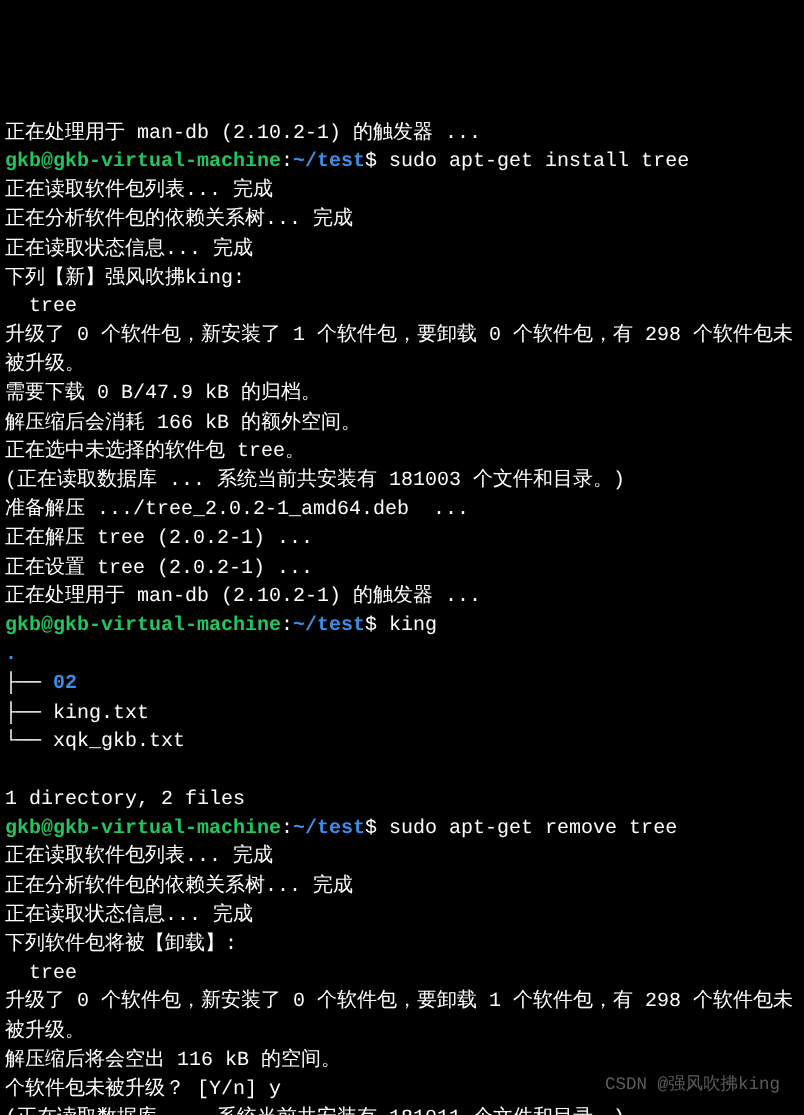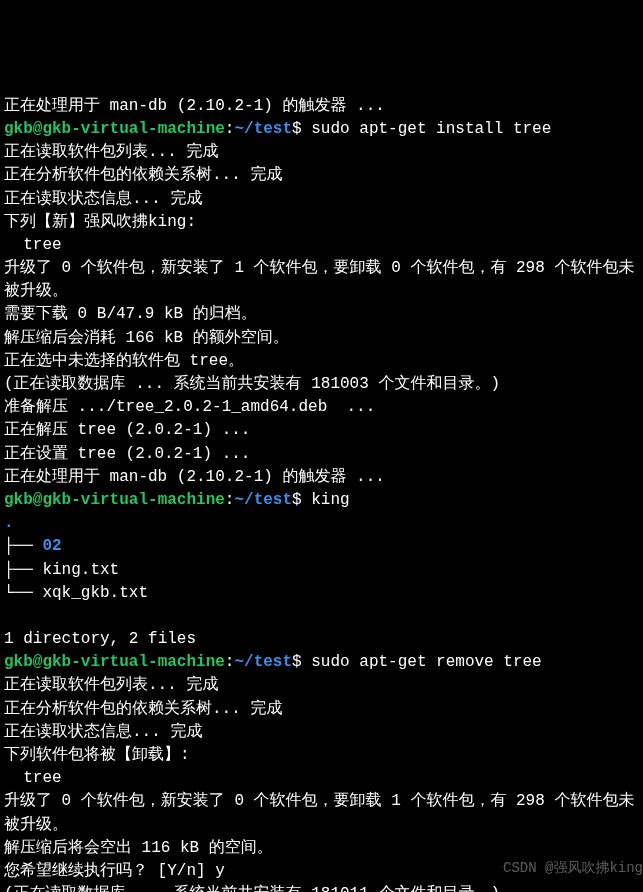--- a/index.html
+++ b/index.html
@@ -16,21 +16,21 @@
       white-space: pre-wrap;
       word-break: break-all;
       position: relative;
     }
     .bold { font-weight: bold; }
     .green { color: #22c55e; font-weight: bold; }
     .blue { color: #3b8eea; font-weight: bold; margin-top: 28px; }
     .watermark {
       position: absolute;
       bottom: 14px;
-      right: 0;
+      right: 19px;
       color: rgba(255,255,255,0.35);
       font-size: 14px;
       pointer-events: none;
     }
   </style>
 </head>
 <body>
 
 
 
@@ -58,21 +58,21 @@
 <span></span>
 <span>1 directory, 2 files</span>
 <span><span class="green">gkb@gkb-virtual-machine</span><span>:</span><span class="blue">~/test</span><span>$ sudo apt-get remove tree</span></span>
 <span>正在读取软件包列表... 完成</span>
 <span>正在分析软件包的依赖关系树... 完成</span>
 <span>正在读取状态信息... 完成</span>
 <span>下列软件包将被【卸载】:</span>
 <span>  tree</span>
 <span>升级了 0 个软件包，新安装了 0 个软件包，要卸载 1 个软件包，有 298 个软件包未被升级。</span>
 <span>解压缩后将会空出 116 kB 的空间。</span>
-<span>您希望继续执行吗？ [Y/n] y</span>
+<span>个软件包未被升级？ [Y/n] y</span>
 <span>(正在读取数据库 ... 系统当前共安装有 181011 个文件和目录。)</span>
 
 </div>
 
 <div class="watermark">CSDN @强风吹拂king</div>
 
 
 
 
 </body></html>

